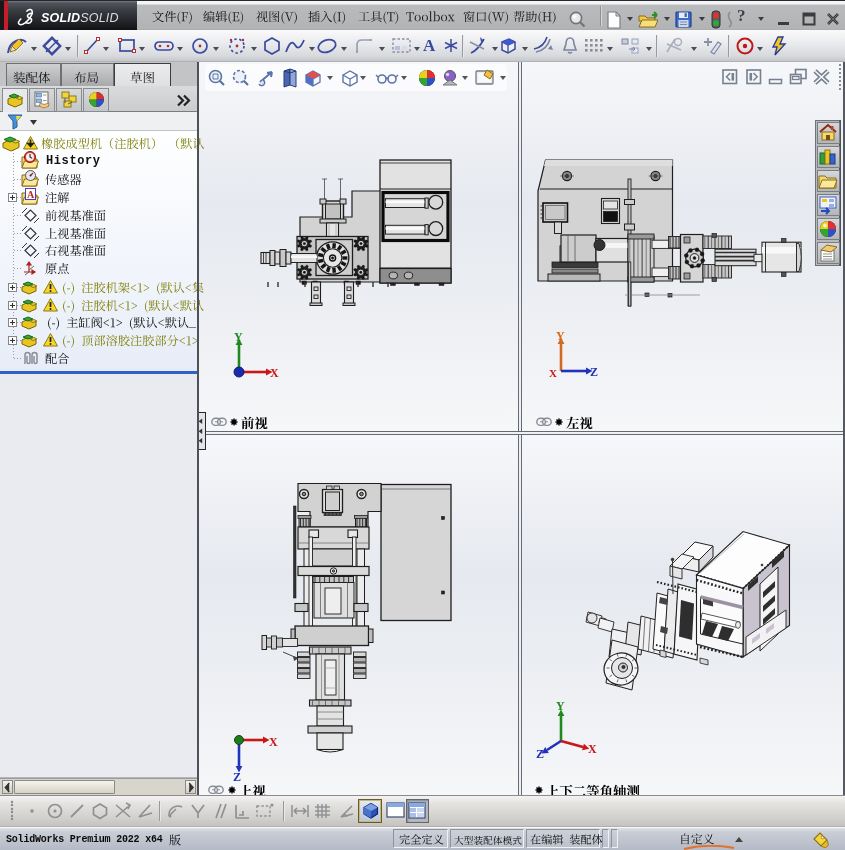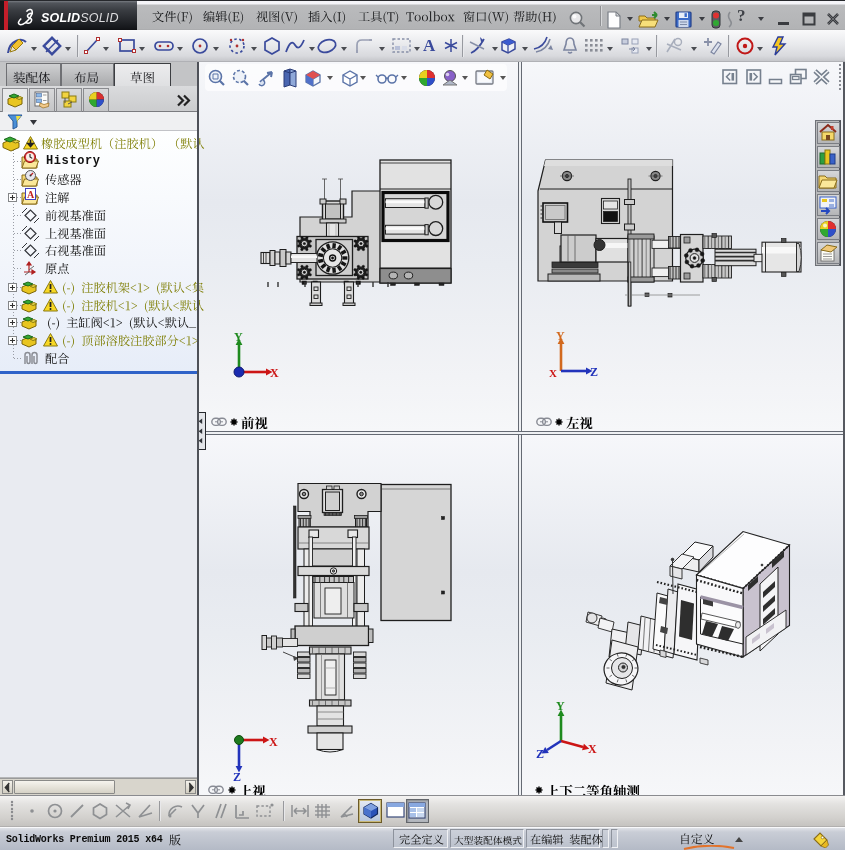--- a/index.html
+++ b/index.html
@@ -1201,21 +1201,21 @@
     <div class="abs" style="left:406px;top:799px;width:23px;height:24px;background:#b4b8bf;border:1px solid #63666b;box-shadow:inset 1px 1px 2px rgba(0,0,0,.25)"></div>
     <svg class="abs" style="left:408px;top:801px" width="19" height="20" viewBox="0 0 19 20">
       <rect x="1" y="2" width="16" height="15" fill="#fff" stroke="#3a4a7a" stroke-width="1.2"></rect>
       <rect x="1" y="2" width="16" height="4" fill="#88a8e0"></rect>
       <rect x="2" y="7" width="6" height="4" fill="#a8c0e8"></rect>
       <rect x="9" y="7" width="7" height="4" fill="#c8d8f0"></rect>
       <rect x="2" y="12" width="6" height="4" fill="#a8c0e8"></rect>
       <rect x="9" y="12" width="7" height="4" fill="#c8d8f0"></rect>
     </svg>
     <div class="abs" style="left:0px;top:827px;width:845px;height:23px;background:linear-gradient(#dfe2e8 0,#c9cdd6 4px,#b4bac6 22px);border-top:1px solid #f8f8fa"></div>
-    <div class="abs" style="left:6px;top:834px;font:bold 10px 'Liberation Mono',monospace;color:#0a0a0a;letter-spacing:-.2px">SolidWorks Premium 2015 x64 </div>
+    <div class="abs" style="left:6px;top:834px;font:bold 10px 'Liberation Mono',monospace;color:#0a0a0a;letter-spacing:-.2px">SolidWorks Premium 2022 x64 </div>
     <svg style="position:absolute;left:169.0px;top:829.6px;overflow:visible" width="14" height="19" viewBox="0 -13.9 14 17.8">
       <path d="M5.8 -9.0V-5.3C5.8 -3.0 5.6 -0.9 4.3 0.8L4.5 0.9C6.4 -0.7 6.6 -3.2 6.6 -5.3V-5.9H7.0C7.3 -4.3 7.7 -3.0 8.3 -1.8C7.6 -0.8 6.6 0.1 5.4 0.8L5.5 1.0C6.8 0.4 7.8 -0.4 8.6 -1.3C9.2 -0.4 10.0 0.4 11.0 0.9C11.1 0.6 11.4 0.4 11.7 0.4L11.7 0.3C10.7 -0.2 9.8 -0.9 9.0 -1.8C9.9 -3.0 10.4 -4.4 10.8 -5.8C11.1 -5.9 11.2 -5.9 11.3 -6.0L10.5 -6.8L9.9 -6.3H6.6V-8.7C7.8 -8.7 9.5 -8.9 10.8 -9.1C11.0 -9.0 11.1 -9.0 11.2 -9.1L10.5 -10.0C9.2 -9.6 7.7 -9.2 6.5 -8.9L5.8 -9.3ZM2.3 -9.5 1.2 -9.7V-3.9C1.2 -1.9 1.0 -0.5 0.4 0.8L0.6 0.9C1.6 -0.3 1.9 -1.9 1.9 -3.8H3.5V0.8H3.6C3.8 0.8 4.2 0.6 4.2 0.6V-3.7C4.4 -3.7 4.6 -3.8 4.7 -3.9L3.8 -4.7L3.3 -4.2H1.9V-6.1H5.2C5.4 -6.1 5.5 -6.2 5.5 -6.3C5.2 -6.7 4.7 -7.1 4.7 -7.1L4.2 -6.5H4.0V-9.6C4.3 -9.6 4.4 -9.7 4.4 -9.9L3.3 -10.0V-6.5H1.9V-9.2C2.2 -9.3 2.3 -9.4 2.3 -9.5ZM8.7 -2.4C8.0 -3.4 7.5 -4.6 7.3 -5.9H10.0C9.7 -4.7 9.3 -3.5 8.7 -2.4Z" fill="#0a0a0a"></path>
     </svg>
     <div class="abs" style="left:393px;top:829px;width:55px;height:19px;background:linear-gradient(#ccd0d9,#bcc2cd);border:1px solid;border-color:#8d929c #f0f1f4 #f0f1f4 #8d929c"></div>
     <svg style="position:absolute;left:399.0px;top:830.0px;overflow:visible" width="46" height="18" viewBox="0 -13.0 46 16.6">
       <path d="M4.9 -9.4 4.8 -9.3C5.2 -9.0 5.6 -8.4 5.6 -7.9C6.4 -7.3 7.1 -8.9 4.9 -9.4ZM7.8 -6.4 7.3 -5.8H2.4L2.5 -5.5H8.5C8.6 -5.5 8.7 -5.5 8.8 -5.6C8.4 -6.0 7.8 -6.4 7.8 -6.4ZM1.9 -8.2 1.7 -8.2C1.8 -7.5 1.3 -6.8 0.9 -6.6C0.6 -6.4 0.5 -6.2 0.6 -5.9C0.7 -5.7 1.1 -5.7 1.4 -5.9C1.7 -6.1 2.0 -6.6 2.0 -7.3H9.4C9.2 -6.9 9.0 -6.3 8.8 -6.0L9.0 -5.9C9.4 -6.2 10.0 -6.8 10.3 -7.2C10.5 -7.2 10.7 -7.2 10.7 -7.3L9.9 -8.1L9.4 -7.6H2.0C2.0 -7.8 2.0 -8.0 1.9 -8.2ZM9.4 -4.5 8.9 -3.9H1.0L1.0 -3.6H3.9C3.7 -1.9 3.2 -0.4 0.4 0.7L0.6 0.9C4.0 -0.1 4.5 -1.6 4.7 -3.6H6.3V-0.2C6.3 0.4 6.5 0.6 7.4 0.6H8.6C10.5 0.6 10.8 0.4 10.8 0.1C10.8 -0.1 10.8 -0.1 10.5 -0.2L10.5 -1.8H10.3C10.2 -1.1 10.1 -0.5 10.0 -0.3C9.9 -0.2 9.9 -0.1 9.8 -0.1C9.6 -0.1 9.2 -0.1 8.7 -0.1H7.5C7.1 -0.1 7.0 -0.2 7.0 -0.3V-3.6H10.1C10.3 -3.6 10.4 -3.6 10.4 -3.8C10.0 -4.1 9.4 -4.5 9.4 -4.5Z M17.1 -8.8C17.9 -7.1 19.6 -5.6 21.4 -4.6C21.5 -4.9 21.8 -5.1 22.1 -5.2L22.1 -5.4C20.2 -6.2 18.3 -7.5 17.3 -8.9C17.6 -8.9 17.7 -9.0 17.7 -9.1L16.4 -9.5C15.8 -7.8 13.5 -5.5 11.6 -4.3L11.7 -4.2C13.8 -5.2 16.0 -7.1 17.1 -8.8ZM11.9 0.1 12.0 0.5H21.5C21.6 0.5 21.8 0.4 21.8 0.3C21.4 -0.1 20.7 -0.6 20.7 -0.6L20.2 0.1H17.1V-2.3H20.4C20.5 -2.3 20.6 -2.3 20.6 -2.4C20.3 -2.8 19.7 -3.2 19.7 -3.2L19.1 -2.6H17.1V-4.7H19.9C20.1 -4.7 20.2 -4.8 20.2 -4.9C19.9 -5.2 19.3 -5.6 19.3 -5.6L18.8 -5.0H13.5L13.6 -4.7H16.4V-2.6H13.4L13.5 -2.3H16.4V0.1Z M27.3 -9.4 27.2 -9.3C27.6 -9.0 28.0 -8.4 28.0 -7.9C28.8 -7.3 29.5 -8.9 27.3 -9.4ZM24.3 -8.2 24.1 -8.2C24.2 -7.5 23.7 -6.8 23.3 -6.6C23.0 -6.5 22.9 -6.2 23.0 -6.0C23.1 -5.7 23.5 -5.7 23.8 -5.9C24.1 -6.1 24.4 -6.6 24.4 -7.3H31.8C31.7 -6.9 31.5 -6.4 31.3 -6.1L31.5 -6.0C31.9 -6.3 32.4 -6.8 32.7 -7.2C32.9 -7.2 33.1 -7.2 33.1 -7.3L32.2 -8.1L31.8 -7.6H24.4C24.4 -7.8 24.4 -8.0 24.3 -8.2ZM30.9 -6.3 30.4 -5.7H24.2L24.3 -5.4H27.6V-0.4C26.7 -0.7 26.0 -1.2 25.5 -2.3C25.7 -2.8 25.8 -3.3 25.9 -3.8C26.2 -3.8 26.3 -3.9 26.3 -4.0L25.2 -4.3C25.0 -2.5 24.3 -0.5 22.8 0.8L22.9 0.9C24.1 0.2 24.9 -0.9 25.4 -2.0C26.3 0.2 27.7 0.6 30.3 0.6C30.9 0.6 32.2 0.6 32.7 0.6C32.7 0.3 32.9 0.1 33.2 0.1V-0.1C32.5 -0.1 31.0 -0.1 30.4 -0.1C29.6 -0.1 28.9 -0.1 28.4 -0.2V-3.0H31.5C31.7 -3.0 31.8 -3.0 31.8 -3.1C31.4 -3.5 30.8 -4.0 30.8 -4.0L30.3 -3.3H28.4V-5.4H31.6C31.7 -5.4 31.8 -5.4 31.9 -5.5C31.5 -5.9 30.9 -6.3 30.9 -6.3Z M37.9 -9.2 37.8 -9.1C38.3 -8.4 39.1 -7.4 39.2 -6.5C40.0 -5.8 40.7 -7.8 37.9 -9.2ZM43.2 -8.2 41.9 -8.5C41.4 -6.3 40.6 -4.3 39.2 -2.6C37.6 -4.0 36.5 -5.9 36.0 -8.2L35.8 -8.1C36.3 -5.6 37.2 -3.6 38.7 -2.1C37.5 -0.9 36.0 0.0 34.0 0.7L34.1 0.9C36.2 0.3 37.9 -0.6 39.1 -1.7C40.3 -0.5 41.8 0.3 43.5 0.8C43.7 0.5 44.0 0.3 44.4 0.3L44.4 0.1C42.6 -0.3 41.0 -1.1 39.7 -2.2C41.2 -3.8 42.1 -5.8 42.7 -8.0C43.0 -8.0 43.1 -8.0 43.2 -8.2Z" fill="#111"></path>
     </svg>
     <div class="abs" style="left:450px;top:829px;width:74px;height:19px;background:linear-gradient(#ccd0d9,#bcc2cd);border:1px solid;border-color:#8d929c #f0f1f4 #f0f1f4 #8d929c"></div>
     <svg style="position:absolute;left:454.0px;top:831.7px;overflow:visible" width="69" height="16" viewBox="0 -11.3 69 14.4">
       <path d="M4.4 -8.1C4.4 -7.1 4.4 -6.2 4.3 -5.3H0.5L0.6 -5.0H4.3C4.1 -2.8 3.2 -0.9 0.4 0.6L0.5 0.8C3.8 -0.7 4.7 -2.7 5.0 -5.0C5.3 -3.0 6.0 -0.7 8.7 0.8C8.8 0.4 9.1 0.3 9.4 0.2L9.4 0.1C6.5 -1.2 5.5 -3.2 5.2 -5.0H9.0C9.2 -5.0 9.3 -5.0 9.3 -5.1C8.9 -5.5 8.3 -5.9 8.3 -5.9L7.8 -5.3H5.0C5.1 -6.1 5.1 -6.9 5.1 -7.7C5.3 -7.8 5.4 -7.9 5.5 -8.0Z M15.8 -7.6V-4.0H15.9C16.1 -4.0 16.4 -4.1 16.4 -4.2V-7.3C16.6 -7.3 16.7 -7.4 16.7 -7.5ZM17.9 -8.1V-3.7C17.9 -3.5 17.8 -3.5 17.7 -3.5C17.5 -3.5 16.7 -3.5 16.7 -3.5V-3.4C17.1 -3.3 17.3 -3.3 17.4 -3.2C17.5 -3.1 17.6 -2.9 17.6 -2.7C18.4 -2.8 18.5 -3.1 18.5 -3.6V-7.7C18.7 -7.8 18.8 -7.8 18.8 -8.0ZM13.3 -7.2V-5.6H12.1L12.1 -6.1V-7.2ZM10.1 -5.6 10.2 -5.3H11.5C11.4 -4.4 11.0 -3.6 10.1 -2.8L10.2 -2.7C11.5 -3.4 11.9 -4.4 12.0 -5.3H13.3V-2.8H13.4C13.7 -2.8 13.9 -3.0 13.9 -3.0V-5.3H15.2C15.3 -5.3 15.4 -5.3 15.4 -5.5C15.1 -5.7 14.6 -6.1 14.6 -6.1L14.2 -5.6H13.9V-7.2H15.0C15.2 -7.2 15.2 -7.3 15.3 -7.4C15.0 -7.6 14.5 -8.0 14.5 -8.0L14.1 -7.5H10.4L10.5 -7.2H11.5V-6.1L11.5 -5.6ZM10.1 0.2 10.2 0.5H18.7C18.9 0.5 19.0 0.5 19.0 0.3C18.6 0.0 18.1 -0.4 18.1 -0.4L17.6 0.2H14.9V-1.6H17.9C18.0 -1.6 18.1 -1.6 18.1 -1.7C17.8 -2.0 17.3 -2.4 17.3 -2.4L16.8 -1.9H14.9V-2.8C15.1 -2.8 15.2 -2.9 15.2 -3.0L14.2 -3.1V-1.9H11.1L11.1 -1.6H14.2V0.2Z M20.3 -7.6 20.2 -7.5C20.6 -7.2 20.9 -6.6 21.0 -6.1C21.6 -5.6 22.2 -6.9 20.3 -7.6ZM27.8 -3.4 27.4 -2.8H24.6C25.0 -2.9 25.1 -3.7 23.8 -3.9L23.7 -3.8C23.9 -3.6 24.2 -3.2 24.3 -2.9C24.4 -2.9 24.5 -2.8 24.5 -2.8H19.8L19.9 -2.6H23.4C22.5 -1.8 21.2 -1.2 19.8 -0.8L19.9 -0.6C20.8 -0.8 21.7 -1.1 22.4 -1.4V-0.3C22.4 -0.1 22.4 -0.1 22.0 0.2L22.4 0.8C22.5 0.8 22.5 0.7 22.6 0.6C23.7 0.3 24.8 -0.1 25.5 -0.3L25.4 -0.5C24.6 -0.3 23.7 -0.2 23.1 -0.1V-1.7C23.5 -1.9 24.0 -2.2 24.3 -2.6H24.4C25.1 -0.9 26.4 0.2 28.2 0.8C28.3 0.5 28.5 0.3 28.8 0.2L28.8 0.1C27.7 -0.1 26.7 -0.6 25.9 -1.2C26.5 -1.4 27.1 -1.6 27.5 -1.9C27.7 -1.8 27.8 -1.9 27.9 -1.9L27.1 -2.5C26.8 -2.2 26.2 -1.7 25.6 -1.3C25.2 -1.7 24.9 -2.1 24.6 -2.6H28.4C28.6 -2.6 28.6 -2.6 28.7 -2.7C28.4 -3.0 27.8 -3.4 27.8 -3.4ZM19.9 -4.7 20.4 -4.0C20.5 -4.1 20.6 -4.2 20.6 -4.3C21.2 -4.7 21.8 -5.2 22.2 -5.5V-3.3H22.3C22.5 -3.3 22.8 -3.5 22.8 -3.6V-7.8C23.0 -7.8 23.1 -7.9 23.1 -8.0L22.2 -8.1V-5.8C21.2 -5.3 20.3 -4.9 19.9 -4.7ZM26.3 -8.0 25.3 -8.1V-6.5H23.1L23.2 -6.2H25.3V-4.4H23.3L23.4 -4.2H28.0C28.2 -4.2 28.3 -4.2 28.3 -4.3C28.0 -4.6 27.5 -5.0 27.5 -5.0L27.1 -4.4H26.0V-6.2H28.4C28.6 -6.2 28.7 -6.2 28.7 -6.4C28.4 -6.6 27.9 -7.0 27.9 -7.0L27.4 -6.5H26.0V-7.8C26.2 -7.8 26.3 -7.9 26.3 -8.0Z M34.6 -4.8V-0.2C34.6 0.3 34.8 0.4 35.6 0.4H36.6C38.2 0.4 38.5 0.3 38.5 0.0C38.5 -0.1 38.5 -0.2 38.3 -0.2L38.2 -1.8H38.1C38.0 -1.1 37.9 -0.5 37.8 -0.3C37.7 -0.2 37.7 -0.2 37.6 -0.2C37.5 -0.1 37.1 -0.1 36.6 -0.1H35.7C35.3 -0.1 35.2 -0.2 35.2 -0.4V-4.5H37.2V-3.7H37.3C37.5 -3.7 37.8 -3.8 37.8 -3.9V-7.0C38.0 -7.1 38.2 -7.2 38.3 -7.3L37.4 -7.9L37.1 -7.5H34.5L34.6 -7.2H37.2V-4.8H35.4L34.6 -5.1ZM32.0 -7.2V-5.8H31.5V-7.2ZM29.8 -5.8V0.7H29.9C30.1 0.7 30.3 0.6 30.3 0.5V-0.2H33.3V0.5H33.3C33.6 0.5 33.8 0.4 33.8 0.3V-5.4C34.0 -5.5 34.2 -5.5 34.3 -5.6L33.5 -6.2L33.2 -5.8H32.6V-7.2H34.1C34.2 -7.2 34.3 -7.2 34.3 -7.3C34.0 -7.6 33.5 -8.0 33.5 -8.0L33.1 -7.5H29.5L29.6 -7.2H30.9V-5.8H30.4L29.8 -6.1ZM33.3 -1.8V-0.4H30.3V-1.8ZM33.3 -2.0H30.3V-2.8L30.4 -2.7C31.4 -3.4 31.5 -4.4 31.5 -5.1V-5.5H32.0V-3.6C32.0 -3.3 32.1 -3.2 32.5 -3.2H32.8C33.0 -3.2 33.1 -3.2 33.3 -3.2ZM33.3 -3.7H33.2C33.2 -3.7 33.1 -3.7 33.1 -3.7C33.0 -3.7 33.0 -3.7 33.0 -3.7C32.9 -3.7 32.9 -3.7 32.8 -3.7H32.6C32.5 -3.7 32.5 -3.7 32.5 -3.8V-5.5H33.3ZM30.3 -2.9V-5.5H31.0V-5.1C31.0 -4.5 30.9 -3.6 30.3 -2.9Z M41.4 -5.4 40.9 -5.6C41.3 -6.2 41.6 -6.9 41.8 -7.6C42.0 -7.6 42.1 -7.7 42.2 -7.8L41.1 -8.1C40.7 -6.3 39.9 -4.4 39.2 -3.2L39.3 -3.1C39.7 -3.5 40.1 -4.0 40.4 -4.6V0.8H40.5C40.8 0.8 41.0 0.6 41.1 0.6V-5.2C41.2 -5.3 41.3 -5.3 41.4 -5.4ZM46.1 -2.0 45.7 -1.5H45.0V-5.8H45.0C45.6 -3.7 46.5 -2.0 47.6 -1.0C47.8 -1.3 48.0 -1.5 48.2 -1.5L48.3 -1.6C47.0 -2.4 45.9 -4.0 45.2 -5.8H47.7C47.8 -5.8 47.9 -5.9 48.0 -6.0C47.7 -6.3 47.1 -6.7 47.1 -6.7L46.7 -6.1H45.0V-7.7C45.2 -7.8 45.3 -7.9 45.3 -8.0L44.4 -8.1V-6.1H41.6L41.7 -5.8H44.0C43.5 -4.1 42.5 -2.3 41.3 -1.0L41.4 -0.9C42.8 -2.0 43.8 -3.4 44.4 -5.0V-1.5H42.7L42.8 -1.2H44.4V0.8H44.5C44.7 0.8 45.0 0.6 45.0 0.5V-1.2H46.6C46.7 -1.2 46.8 -1.3 46.8 -1.4C46.6 -1.7 46.1 -2.0 46.1 -2.0Z M50.4 -8.1V-5.9H48.9L49.0 -5.6H50.2C50.0 -4.1 49.5 -2.7 48.8 -1.5L48.9 -1.4C49.5 -2.1 50.0 -2.9 50.4 -3.7V0.7H50.5C50.7 0.7 51.0 0.6 51.0 0.5V-4.3C51.3 -3.9 51.6 -3.4 51.7 -3.0C52.3 -2.6 52.8 -3.7 51.0 -4.5V-5.6H52.2C52.4 -5.6 52.4 -5.7 52.5 -5.8C52.2 -6.1 51.7 -6.5 51.7 -6.5L51.3 -5.9H51.0V-7.7C51.2 -7.8 51.3 -7.9 51.3 -8.0ZM52.6 -5.7V-2.5H52.7C52.9 -2.5 53.2 -2.6 53.2 -2.7V-3.0H54.4C54.3 -2.6 54.3 -2.2 54.2 -1.9H51.7L51.8 -1.6H54.2C53.9 -0.7 53.2 -0.0 51.3 0.6L51.4 0.8C53.8 0.2 54.6 -0.6 54.9 -1.6H55.0C55.2 -0.7 55.8 0.2 57.4 0.7C57.5 0.3 57.7 0.2 58.0 0.1L58.0 0.0C56.3 -0.3 55.5 -0.9 55.2 -1.6H57.6C57.7 -1.6 57.8 -1.7 57.8 -1.8C57.5 -2.1 57.0 -2.5 57.0 -2.5L56.6 -1.9H54.9C55.0 -2.2 55.0 -2.6 55.1 -3.0H56.3V-2.6H56.4C56.6 -2.6 56.9 -2.8 57.0 -2.8V-5.3C57.1 -5.3 57.3 -5.4 57.4 -5.5L56.6 -6.1L56.3 -5.7H53.3L52.6 -6.0ZM55.5 -8.1V-7.0H54.1V-7.7C54.3 -7.8 54.4 -7.8 54.5 -8.0L53.5 -8.1V-7.0H52.0L52.1 -6.8H53.5V-6.0H53.6C53.8 -6.0 54.1 -6.1 54.1 -6.1V-6.8H55.5V-6.0H55.6C55.8 -6.0 56.1 -6.1 56.1 -6.2V-6.8H57.5C57.7 -6.8 57.8 -6.8 57.8 -6.9C57.5 -7.2 57.0 -7.6 57.0 -7.6L56.6 -7.0H56.1V-7.7C56.3 -7.8 56.4 -7.8 56.4 -8.0ZM53.2 -4.2H56.3V-3.3H53.2ZM53.2 -4.5V-5.4H56.3V-4.5Z M65.0 -7.9 64.9 -7.8C65.3 -7.5 65.9 -7.0 66.1 -6.7C66.7 -6.3 67.0 -7.6 65.0 -7.9ZM63.5 -8.1C63.5 -7.4 63.6 -6.7 63.6 -6.0H58.7L58.8 -5.7H63.6C63.9 -3.2 64.6 -1.0 66.1 0.2C66.6 0.6 67.2 0.9 67.4 0.6C67.5 0.5 67.5 0.3 67.2 -0.1L67.3 -1.6L67.2 -1.6C67.1 -1.2 66.9 -0.7 66.8 -0.5C66.7 -0.3 66.6 -0.3 66.5 -0.4C65.1 -1.5 64.5 -3.5 64.3 -5.7H67.2C67.3 -5.7 67.5 -5.8 67.5 -5.9C67.1 -6.2 66.6 -6.6 66.6 -6.6L66.1 -6.0H64.3C64.2 -6.6 64.2 -7.1 64.2 -7.7C64.5 -7.8 64.5 -7.9 64.6 -8.0ZM58.8 -0.2 59.3 0.6C59.3 0.5 59.4 0.4 59.5 0.3C61.4 -0.3 62.7 -0.9 63.8 -1.3L63.7 -1.4L61.5 -0.9V-3.7H63.3C63.4 -3.7 63.5 -3.8 63.5 -3.9C63.2 -4.2 62.7 -4.6 62.7 -4.6L62.2 -4.0H59.1L59.2 -3.7H60.9V-0.7C60.0 -0.5 59.2 -0.3 58.8 -0.2Z" fill="#111"></path>

